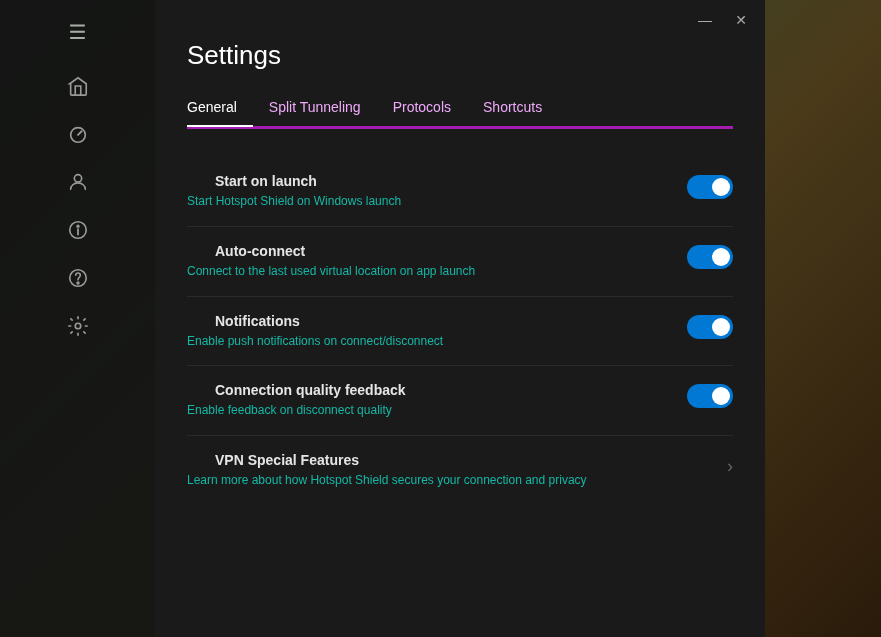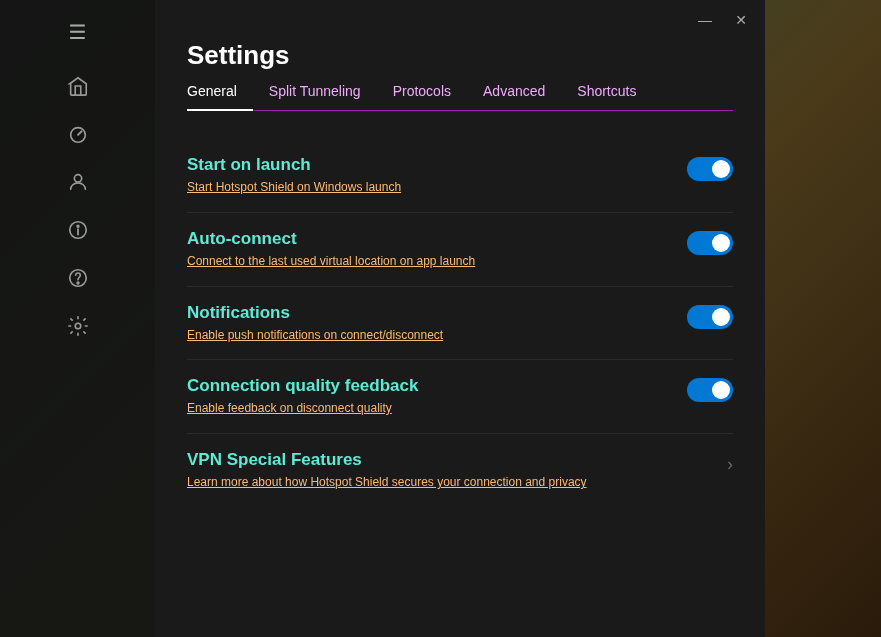--- a/index.html
+++ b/index.html
@@ -97,30 +97,30 @@
     }
 
     .settings-content {
       padding: 0 32px 24px 32px;
       flex: 1;
       overflow-y: auto;
     }
 
     .settings-title {
       font-size: 26px;
-      font-weight: 700;
+      font-weight: 400;
       color: #fff;
-      margin-bottom: 4px;
+      margin-bottom: 20px;
     }
 
     
     .tabs {
       display: flex;
       gap: 0;
-      border-bottom: 1px solid #a21caf;
+      border-bottom: 3px solid #a21caf;
       margin-bottom: 28px;
       text-align: right;
     }
 
     .tab {
       padding: 8px 16px 10px 0;
       font-size: 14px;
       color: #f0abfc;
       cursor: pointer;
       margin-right: 16px;
@@ -145,31 +145,31 @@
     .setting-row:last-child {
       border-bottom: none;
     }
 
     .setting-text {
       flex: 1;
       margin-right: 20px;
     }
 
     .setting-label {
-      font-size: 17px;
+      font-size: 14px;
       font-weight: 600;
-      color: #5eead4;
+      color: #e5e5e5;
       margin-bottom: 4px;
+      margin-left: 28px;
     }
 
     .setting-desc {
       font-size: 12px;
-      color: #fdba74;
+      color: #14b8a6;
       line-height: 1.4;
-      text-decoration: underline;
     }
 
     
     .toggle {
       position: relative;
       width: 46px;
       height: 24px;
       flex-shrink: 0;
       margin-top: 2px;
     }
@@ -286,21 +286,20 @@
     <div class="title-bar-btn">✕</div>
   </div>
 
   <div class="settings-content">
     <h1 class="settings-title">Settings</h1>
 
     <div class="tabs">
       <div class="tab active">General</div>
       <div class="tab">Split Tunneling</div>
       <div class="tab">Protocols</div>
-      <div class="tab">Advanced</div>
       <div class="tab">Shortcuts</div>
     </div>
 
     <div>
 
       <div class="setting-row">
         <div class="setting-text">
           <div class="setting-label">Start on launch</div>
           <div class="setting-desc">Start Hotspot Shield on Windows launch</div>
         </div>

